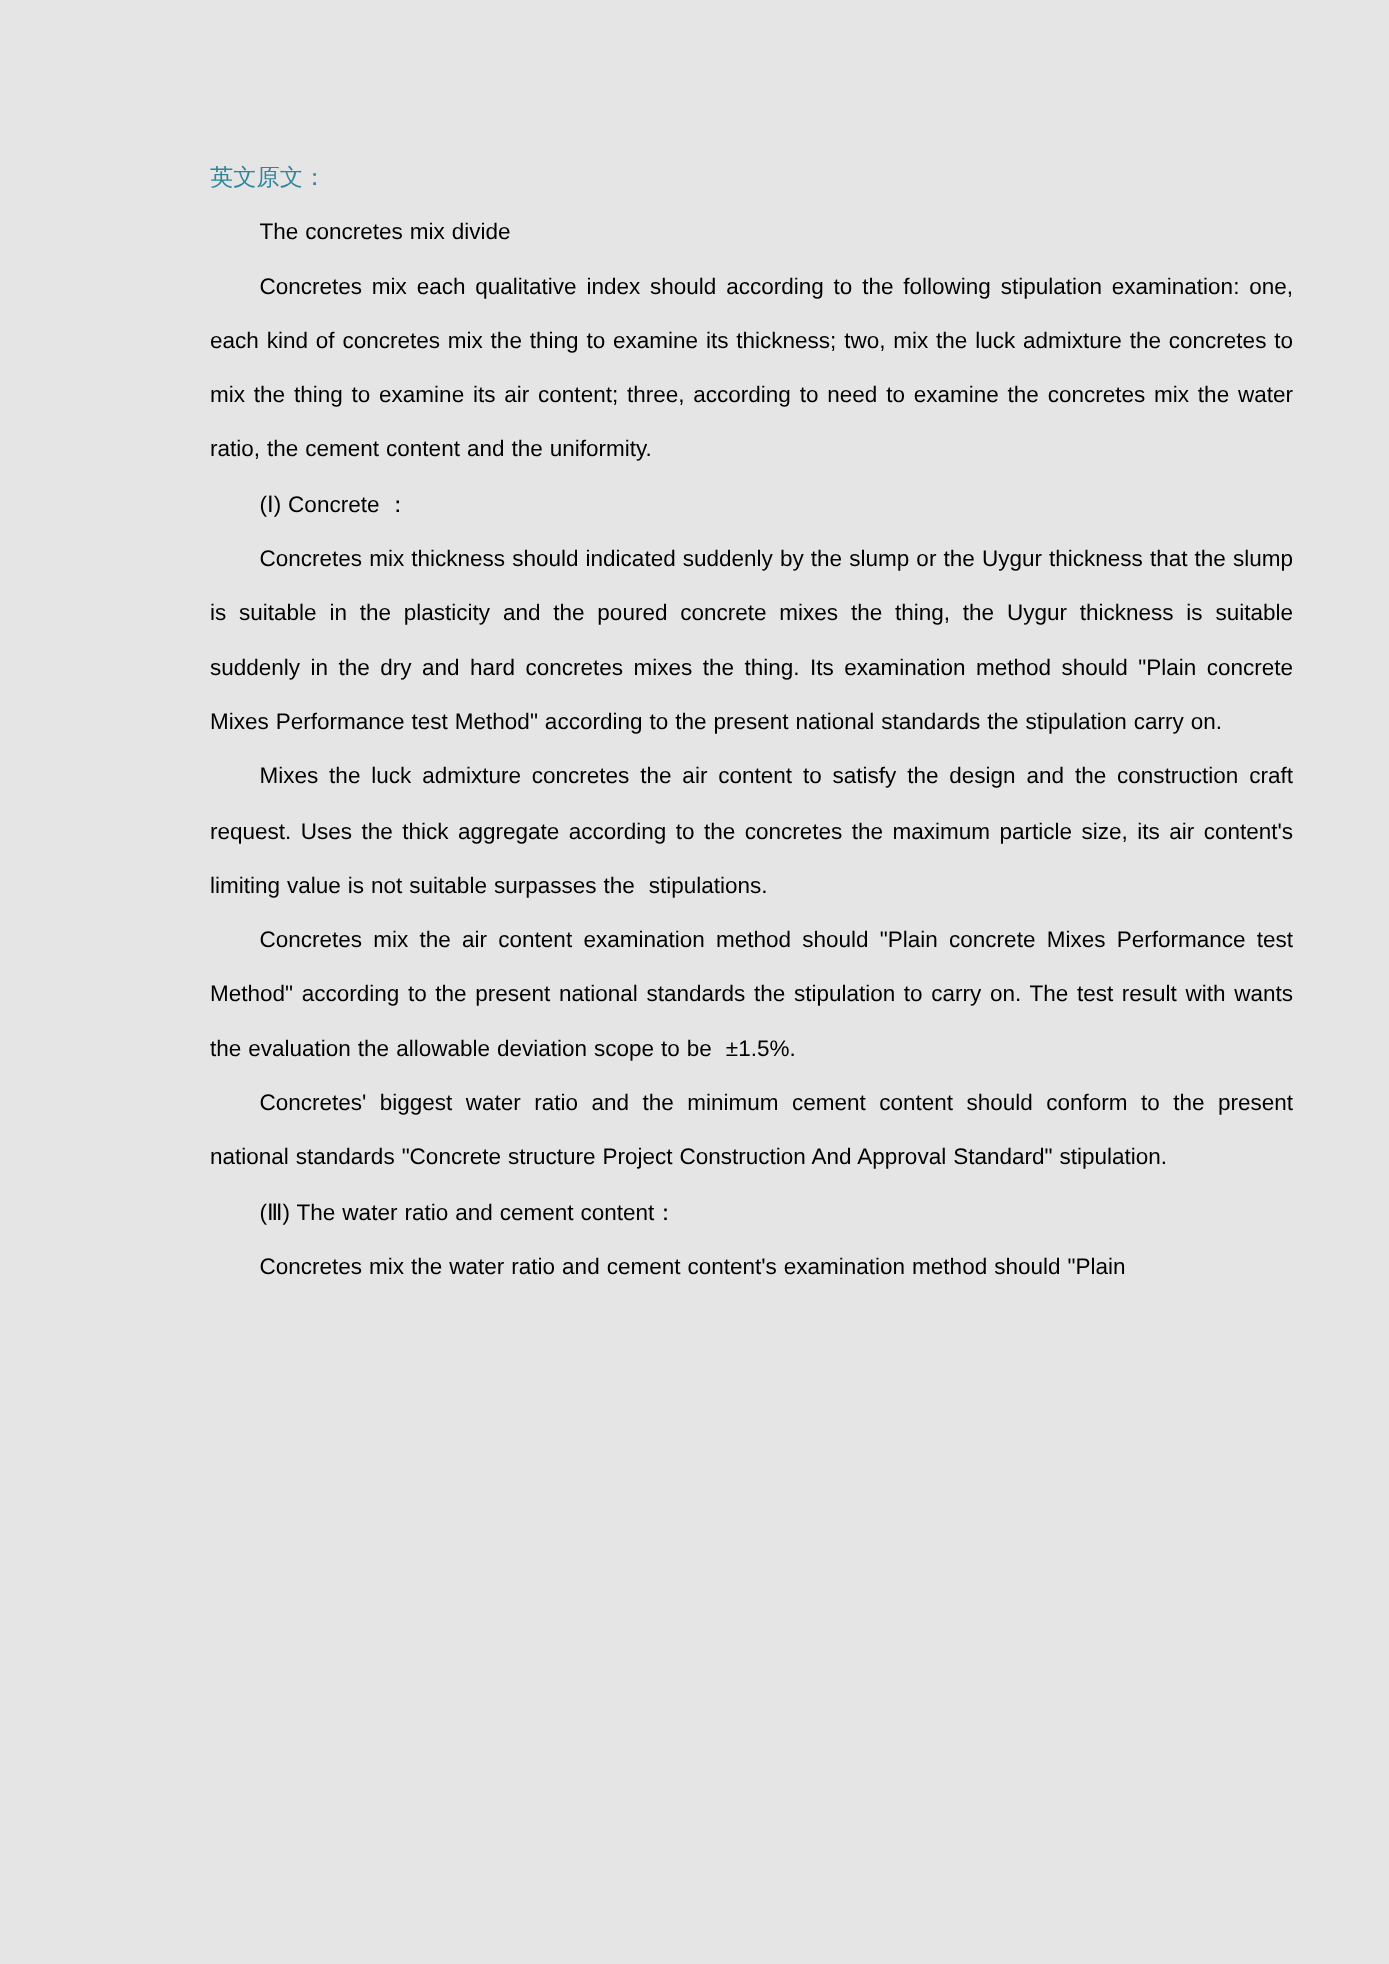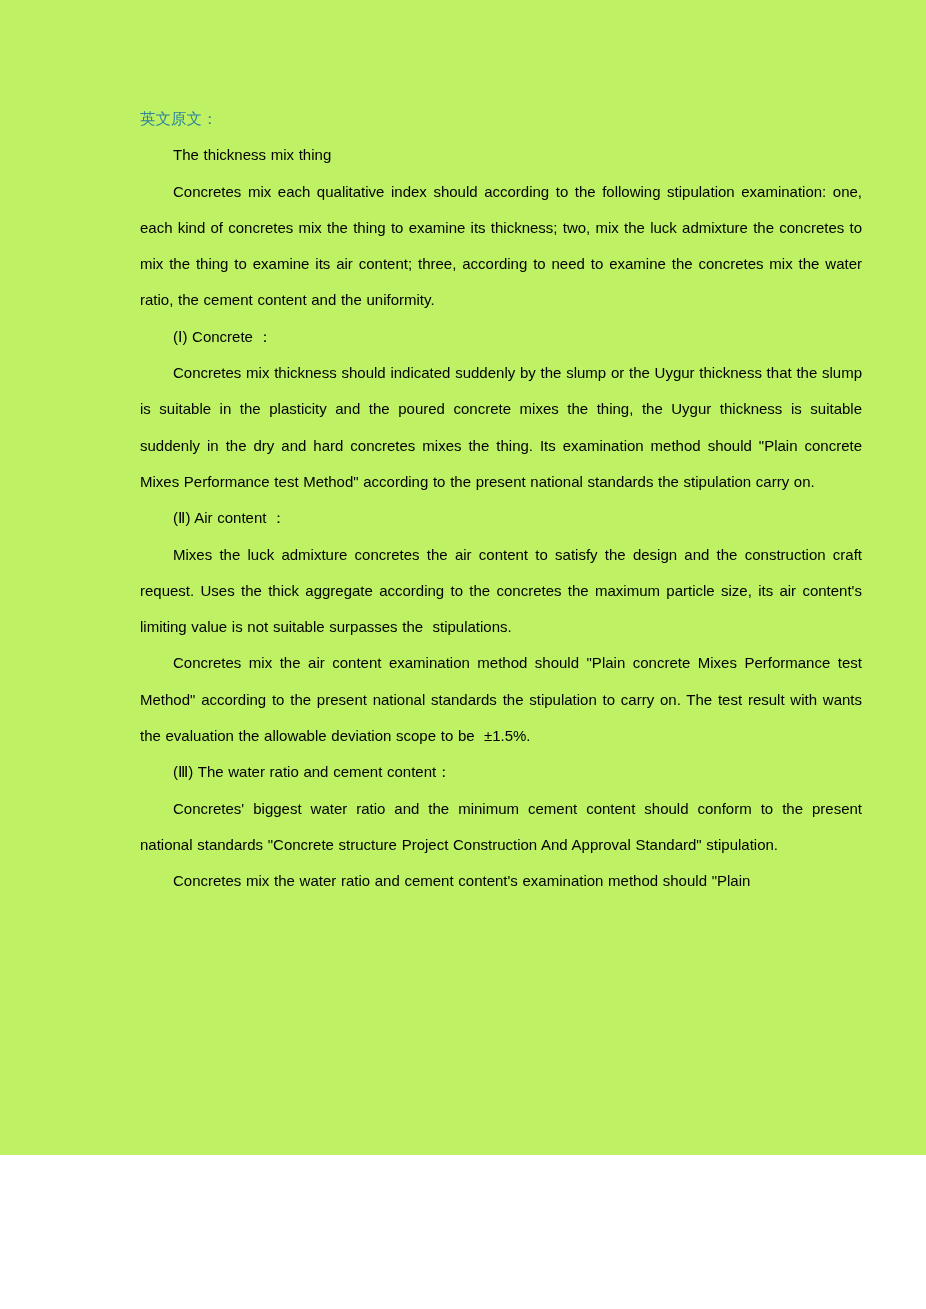--- a/index.html
+++ b/index.html
@@ -8,23 +8,23 @@
     background: #ffffff;
   }
   body {
     width: 926px;
     height: 1309px;
     font-family: "Liberation Sans", sans-serif;
   }
   .page {
     box-sizing: border-box;
     width: 926px;
-    height: 1155px;
+    height: 1309px;
     padding: 101px 64px 0 140px;
-    background: #bef264;
+    background: #e5e5e5;
     overflow: hidden;
   }
   .doc-heading {
     margin: 0;
     font-size: 15.5px;
     font-weight: 400;
     line-height: 36.3px;
     color: #31859B; 
     text-indent: 0;
   }
@@ -36,23 +36,22 @@
     text-align: justify;
     text-indent: 33px;
     word-spacing: 0.5px;
   }
 </style>
 </head>
 <body>
 
 <div class="page">
   <p class="doc-heading">英文原文：</p>
-  <p class="para">The thickness mix thing</p>
+  <p class="para">The concretes mix divide</p>
   <p class="para">Concretes mix each qualitative index should according to the following stipulation examination: one, each kind of concretes mix the thing to examine its thickness; two, mix the luck admixture the concretes to mix the thing to examine its air content; three, according to need to examine the concretes mix the water ratio, the cement content and the uniformity.</p>
   <p class="para">(Ⅰ) Concrete ：</p>
   <p class="para">Concretes mix thickness should indicated suddenly by the slump or the Uygur thickness that the slump is suitable in the plasticity and the poured concrete mixes the thing, the Uygur thickness is suitable suddenly in the dry and hard concretes mixes the thing. Its examination method should "Plain concrete Mixes Performance test Method" according to the present national standards the stipulation carry on.</p>
-  <p class="para">(Ⅱ) Air content ：</p>
   <p class="para">Mixes the luck admixture concretes the air content to satisfy the design and the construction craft request. Uses the thick aggregate according to the concretes the maximum particle size, its air content's limiting value is not suitable surpasses the &nbsp;stipulations.</p>
   <p class="para">Concretes mix the air content examination method should "Plain concrete Mixes Performance test Method" according to the present national standards the stipulation to carry on. The test result with wants the evaluation the allowable deviation scope to be &nbsp;±1.5%.</p>
+  <p class="para">Concretes' biggest water ratio and the minimum cement content should conform to the present national standards "Concrete structure Project Construction And Approval Standard" stipulation.</p>
   <p class="para">(Ⅲ) The water ratio and cement content：</p>
-  <p class="para">Concretes' biggest water ratio and the minimum cement content should conform to the present national standards "Concrete structure Project Construction And Approval Standard" stipulation.</p>
   <p class="para">Concretes mix the water ratio and cement content's examination method should "Plain</p>
 </div>
 
 </body></html>

